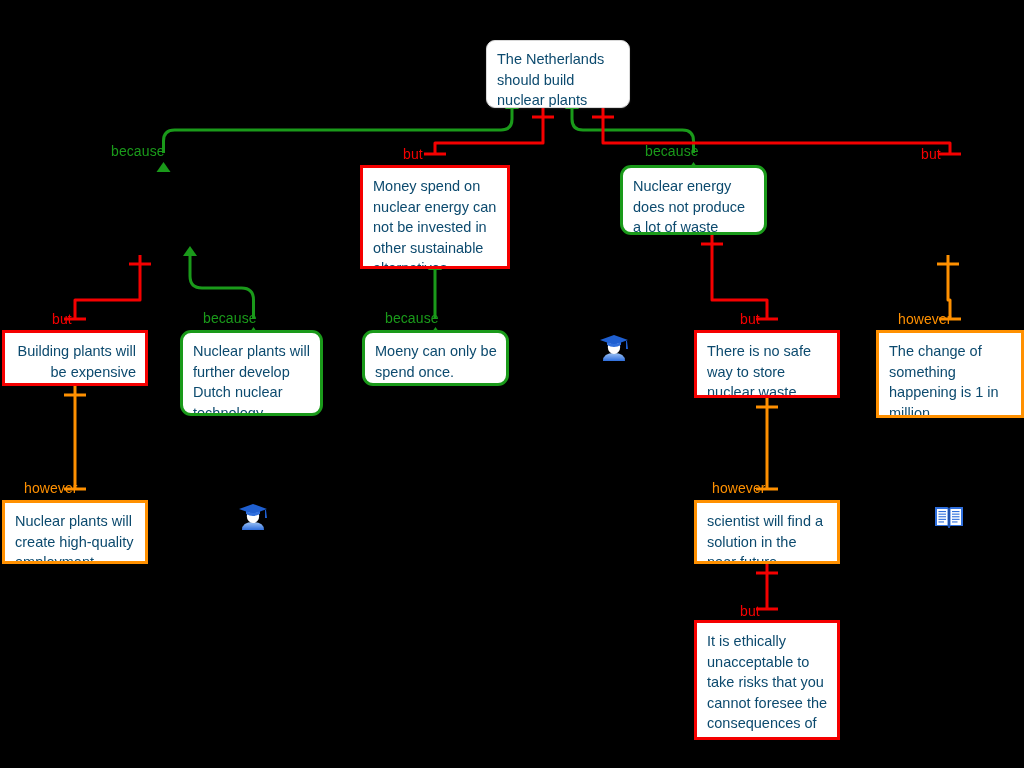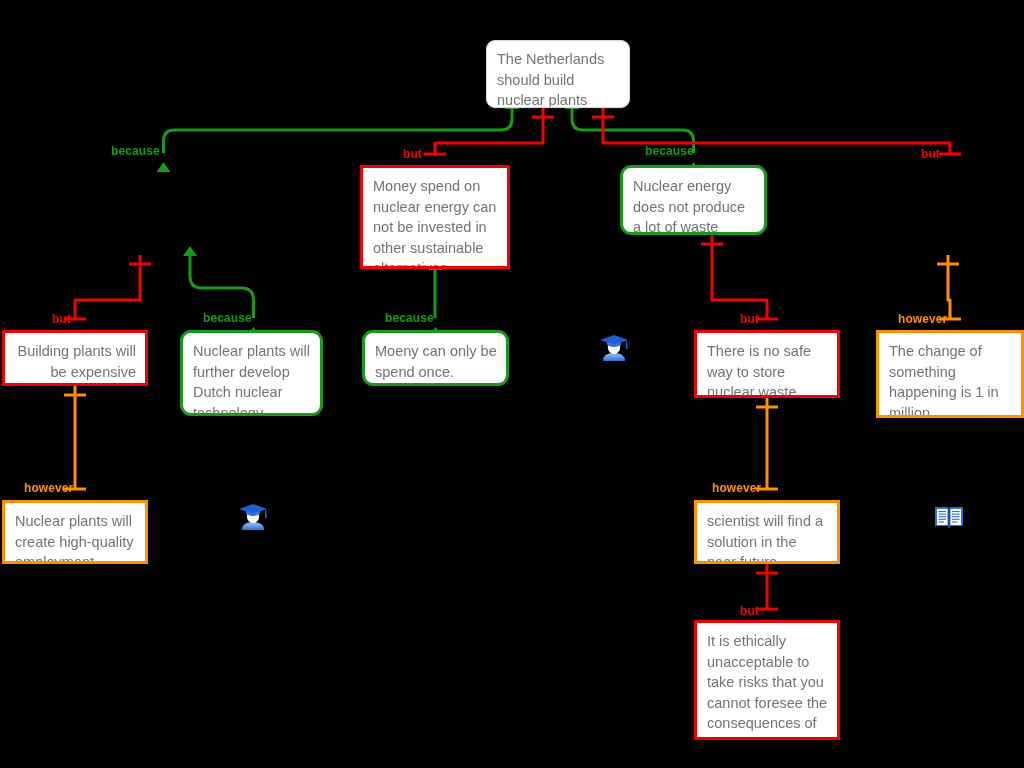--- a/index.html
+++ b/index.html
@@ -1,30 +1,30 @@
 <!DOCTYPE html>
 <html><head>
 <meta charset="utf-8">
 <style>
   html,body{margin:0;padding:0;background:#000;}
   body{width:1024px;height:768px;overflow:hidden;
        font-family:"Liberation Sans","DejaVu Sans",sans-serif;}
   #stage{position:relative;width:1024px;height:768px;background:#000;}
   #wires{position:absolute;left:0;top:0;width:1024px;height:768px;}
 
-  .node{position:absolute;background:#fff;color:#737373;
+  .node{position:absolute;background:#fff;color:#0c4a6e;
         font-size:14.5px;line-height:20.5px;box-sizing:border-box;
         padding:8px 9px 8px 10px;overflow:hidden;}
   .node.root{border:1px solid #d8d8d8;border-radius:9px;
              box-shadow:0 1px 2px rgba(255,255,255,.10);}
   .node.because{border:3px solid #1a9a1a;border-radius:11px;}
   .node.but{border:3px solid #f50000;border-radius:0;}
   .node.however{border:3px solid #ff9000;border-radius:0;}
 
-  .wlabel{position:absolute;font-size:12px;font-weight:bold;
+  .wlabel{position:absolute;font-size:14px;font-weight:normal;
           letter-spacing:.1px;line-height:9px;white-space:nowrap;}
   .wlabel.because{color:#1a9a1a;}
   .wlabel.but{color:#f50000;}
   .wlabel.however{color:#ff9000;}
 
   .deco{position:absolute;}
 </style>
 </head>
 <body>
 

